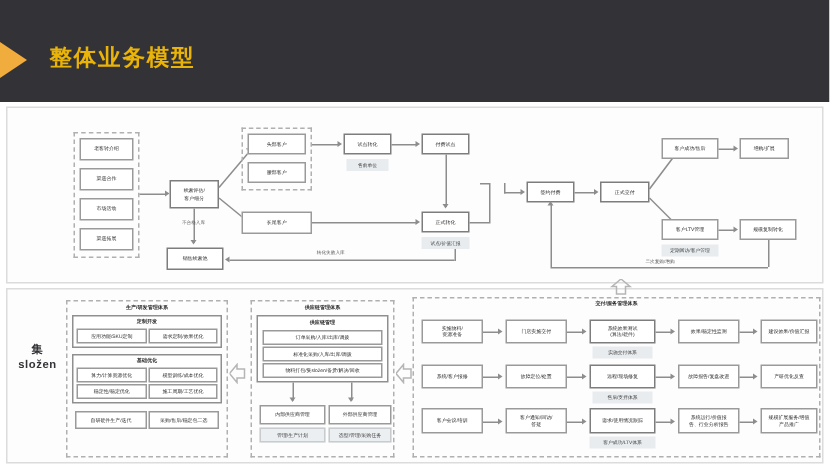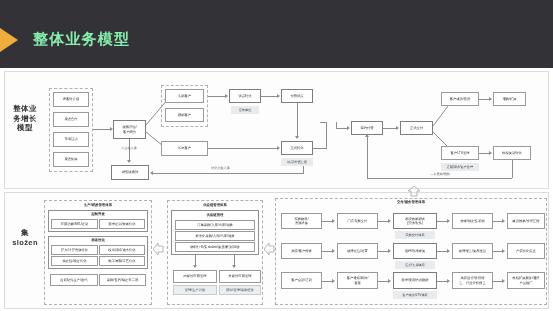--- a/index.html
+++ b/index.html
@@ -18,21 +18,21 @@
   }
   .header-arrow {
     position: absolute; left: 0px; top: 28px;
     width: 0; height: 0;
     border-top: 12px solid transparent;
     border-bottom: 12px solid transparent;
     border-left: 18px solid #f0ad3e;
   }
   .header-title {
     position: absolute; left: 33px; top: 28px;
-    color: #86efac; font-size: 15px; font-weight: bold;
+    color: #eab308; font-size: 15px; font-weight: bold;
     letter-spacing: 1.2px; line-height: 22px;
   }
 
   
   .panel {
     position: absolute; left: 4px; width: 545px;
     background: #fdfdfd; border: 1px solid #dcdcdc;
   }
   #panel-top { top: 71px; height: 118px; }
   #panel-bottom { top: 192px; height: 117px; }
@@ -112,21 +112,20 @@
 <body>
 
 <div id="root">
 
   <div class="header">
     <div class="header-arrow"></div>
     <div class="header-title">整体业务模型</div>
   </div>
 
   <div class="panel" id="panel-top"></div>
-  <div class="row-label" id="label-top">整体业务增长模型</div>
 
   <div class="dashgrp" style="left:49px; top:88px; width:44px; height:84px;"></div>
   <div class="nb" style="left:53px; top:92px; width:36px; height:15px;">老客转介绍</div>
   <div class="nb" style="left:53px; top:112px; width:36px; height:15px;">渠道合作</div>
   <div class="nb" style="left:53px; top:132px; width:36px; height:15px;">市场活动</div>
   <div class="nb" style="left:53px; top:152px; width:36px; height:15px;">渠道拓展</div>
 
   <div class="ln h" style="left:93px; top:129px; width:18px;"></div>
   <div class="arw r" style="left:110px; top:127px;"></div>
 

